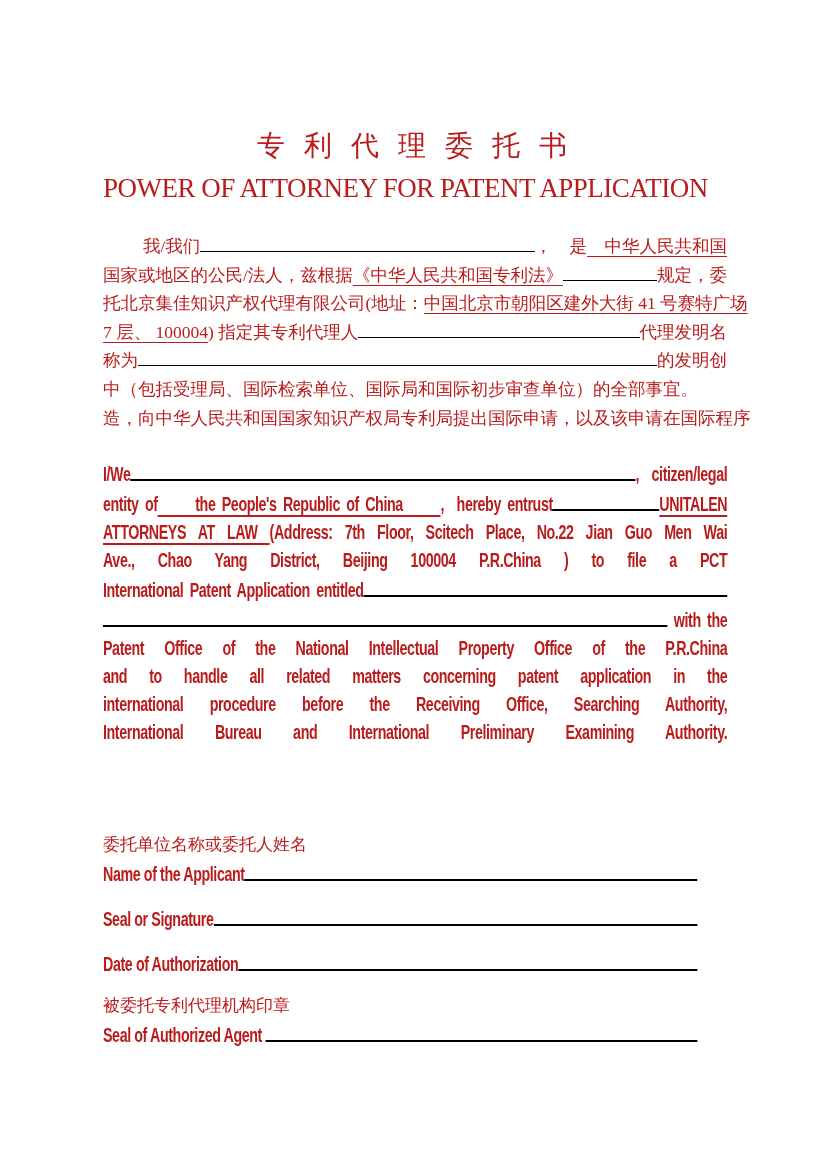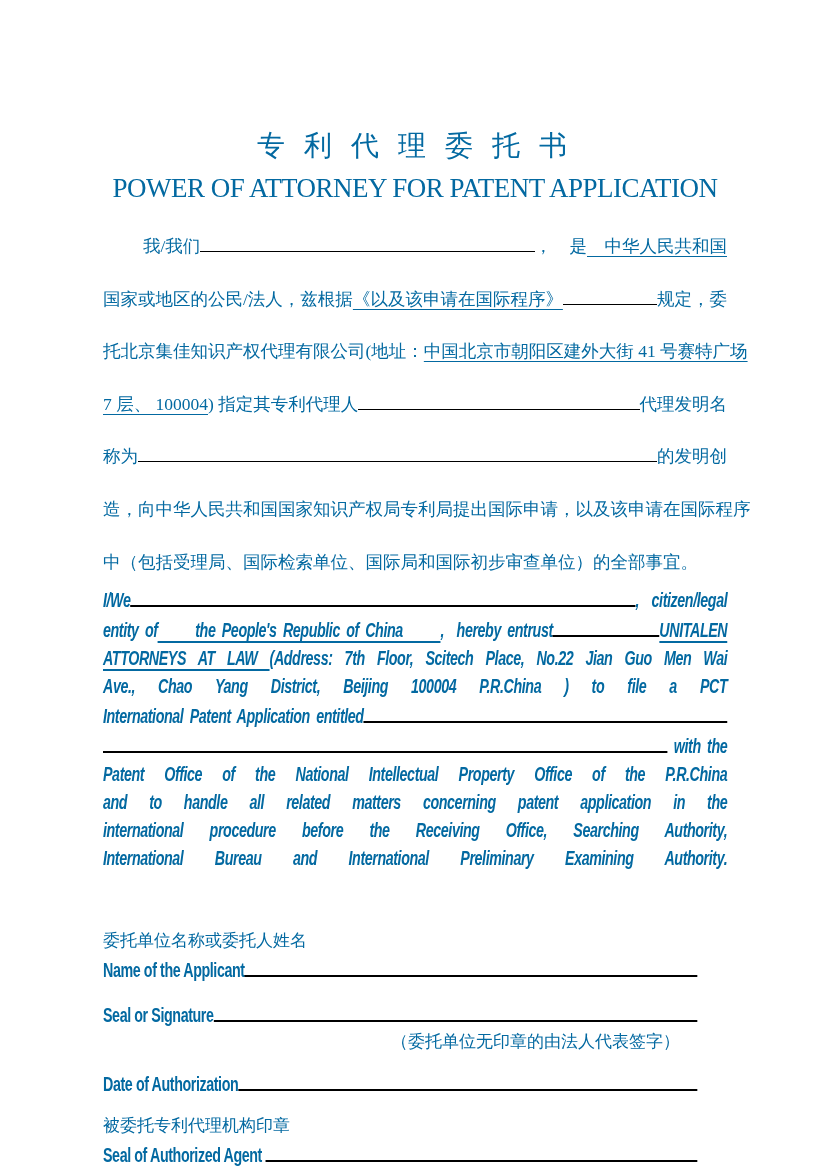--- a/index.html
+++ b/index.html
@@ -1,42 +1,42 @@
 <!DOCTYPE html>
 <html><head>
 <meta charset="utf-8">
 <style>
   html,body{margin:0;padding:0;background:#fff;}
   body{width:827px;height:1169px;overflow:hidden;}
   .page{box-sizing:border-box;width:827px;height:1169px;padding:128px 100px 0 103px;
-        font-family:"Liberation Serif","DejaVu Serif",serif;color:#0369a1;}
+        font-family:"Liberation Serif","DejaVu Serif",serif;color:#b91c1c;}
   .title-zh{text-align:center;font-size:28px;line-height:36px;letter-spacing:6px;white-space:pre;}
-  .title-en{text-align:center;font-size:27px;line-height:40px;margin-top:4px;letter-spacing:-0.5px;}
+  .title-en{text-align:left;font-size:27px;line-height:40px;margin-top:4px;letter-spacing:-0.5px;}
 
   .para{margin-top:24px;}
   .line{display:flex;align-items:baseline;}
   .line.j{display:block;text-align:justify;text-align-last:justify;}
   .seg{white-space:pre;}
   .line.j .seg{white-space:normal;}
   .seg.b{font-weight:normal;}
   .seg.u{text-decoration:underline;text-underline-offset:4px;text-decoration-thickness:1.2px;}
   .blank{flex:1 1 auto;height:1em;border-bottom:1.2px solid #000;margin-bottom:-4px;min-width:8px;}
   .ind{flex:0 0 auto;}
 
-  .para-zh .line{font-size:17.5px;line-height:28.6px;margin-top:24px;}
+  .para-zh .line{font-size:17.5px;line-height:28.6px;}
 
-  .para-en{margin-top:8px;font-style:italic;}
+  .para-en{margin-top:26px;}
   .en-scale{transform:scaleX(0.68);transform-origin:0 0;
             font-family:"Liberation Sans","DejaVu Sans",sans-serif;font-weight:bold;}
   .para-en .en-scale{width:918px;}
   .para-en .line{font-size:21px;line-height:28px;letter-spacing:-0.6px;word-spacing:4px;}
   .para-en .seg.u{text-decoration-thickness:2px;}
   .para-en .blank{border-bottom-width:2px;}
 
-  .fields{margin-top:56px;}
+  .fields{margin-top:86px;}
   .field{margin-bottom:14px;}
   .flabel{font-size:17px;line-height:26px;}
   .frow-scale{width:874px;transform:scaleX(0.68);transform-origin:0 0;
               font-family:"Liberation Sans","DejaVu Sans",sans-serif;font-weight:bold;}
   .frow{font-size:21px;line-height:30px;letter-spacing:-0.6px;display:flex;align-items:baseline;}
   .frow .blank{border-bottom-width:2px;}
   .note{font-size:17px;line-height:24px;margin-left:288px;}
 </style>
 </head>
 <body>
@@ -48,21 +48,21 @@
   <div class="para para-zh" id="para-zh">
       <div class="line">
         <span class="ind" style="width: 40px;"></span>
         <span class="seg">我/我们</span>
         <span class="blank"></span>
         <span class="seg">，　是</span>
         <span class="seg u">　中华人民共和国</span>
       </div>
       <div class="line">
         <span class="seg">国家或地区的公民/法人，兹根据</span>
-        <span class="seg u">《以及该申请在国际程序》</span>
+        <span class="seg u">《中华人民共和国专利法》</span>
         <span class="blank"></span>
         <span class="seg">规定，委</span>
       </div>
       <div class="line">
         <span class="seg">托</span>
         <span class="seg b">北京集佳知识产权代理有限公司</span>
         <span class="seg">(地址：</span>
         <span class="seg u">中国北京市朝阳区建外大街 41 号赛特广场</span>
       </div>
       <div class="line">
@@ -70,24 +70,24 @@
         <span class="seg">) 指定其专利代理人</span>
         <span class="blank"></span>
         <span class="seg">代理发明名</span>
       </div>
       <div class="line">
         <span class="seg">称为</span>
         <span class="blank"></span>
         <span class="seg">的发明创</span>
       </div>
       <div class="line">
-        <span class="seg">造，向中华人民共和国国家知识产权局专利局提出国际申请，以及该申请在国际程序</span>
+        <span class="seg">中（包括受理局、国际检索单位、国际局和国际初步审查单位）的全部事宜。</span>
       </div>
       <div class="line">
-        <span class="seg">中（包括受理局、国际检索单位、国际局和国际初步审查单位）的全部事宜。</span>
+        <span class="seg">造，向中华人民共和国国家知识产权局专利局提出国际申请，以及该申请在国际程序</span>
       </div>
     </div>
 
   <div class="para para-en">
     <div class="en-scale" id="para-en">
         <div class="line">
           <span class="seg">I/We</span>
           <span class="blank"></span>
           <span class="seg">,  citizen/legal</span>
         </div>
@@ -125,21 +125,20 @@
           </div>
         </div>
       </div>
       <div class="field">
         <div class="frow-scale">
           <div class="frow">
             <span class="seg">Seal or Signature</span>
             <span class="blank"></span>
           </div>
         </div>
-        <div class="note">（委托单位无印章的由法人代表签字）</div>
       </div>
       <div class="field">
         <div class="frow-scale">
           <div class="frow">
             <span class="seg">Date of Authorization</span>
             <span class="blank"></span>
           </div>
         </div>
       </div>
       <div class="field">

